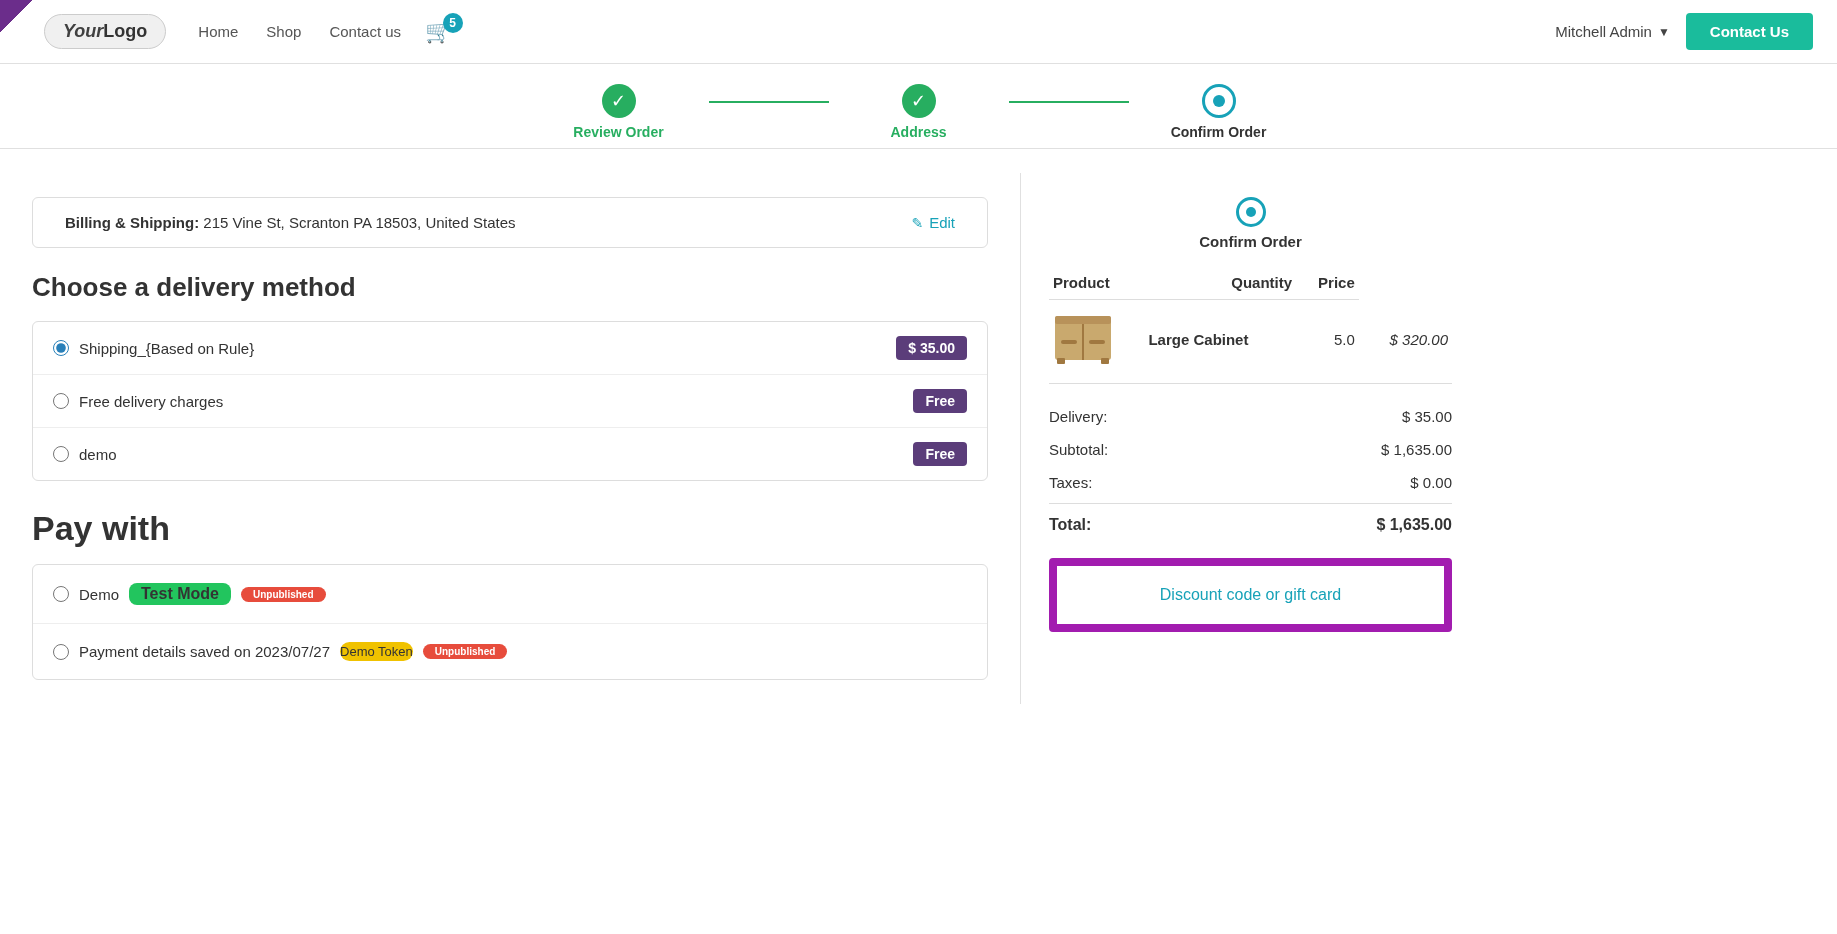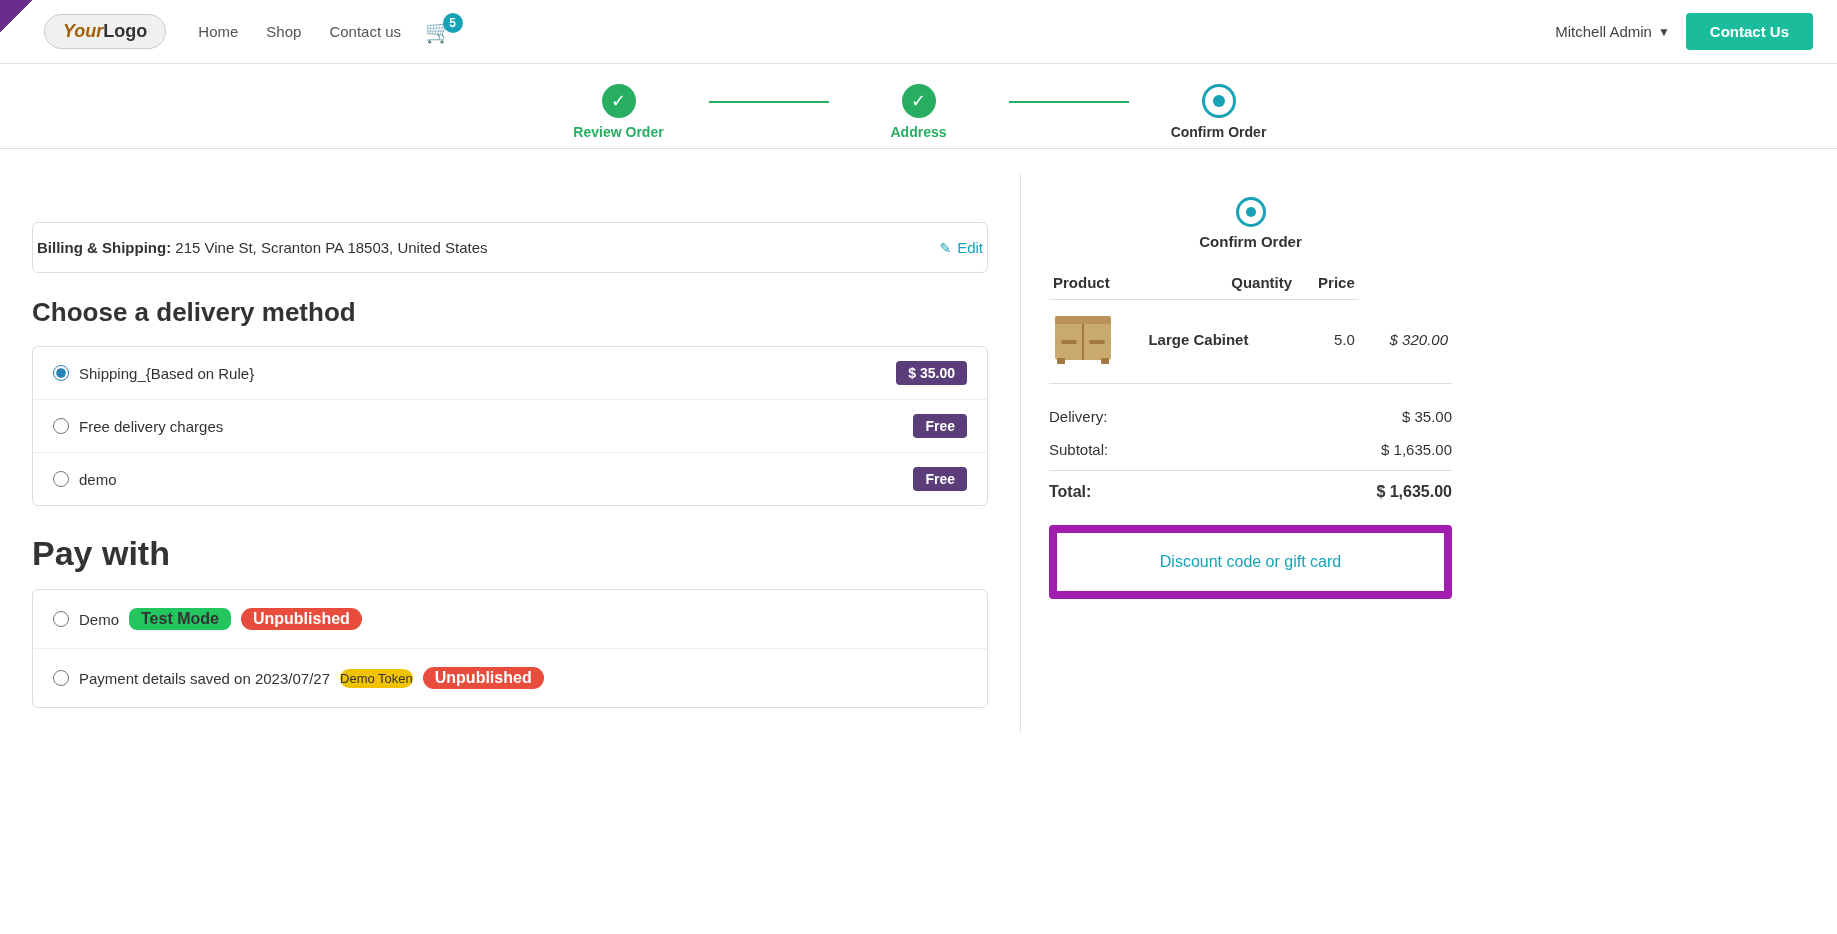--- a/index.html
+++ b/index.html
@@ -14,21 +14,21 @@
     .navbar-corner {
       position: absolute; top: 0; left: 0;
       width: 32px; height: 32px;
       background: linear-gradient(135deg, #6b2d8b 50%, transparent 50%);
     }
     .logo-wrap {
       background: #f0f0f0; border-radius: 22px; padding: 6px 18px;
       font-size: 18px; font-weight: bold; margin-left: 20px; margin-right: 32px;
       border: 1px solid #ccc;
     }
-    .logo-your { font-style: italic; color: #a16207; }
+    .logo-your { font-style: italic; color: #404040; }
     .logo-logo { font-weight: 900; color: #333; }
     .nav-links { display: flex; gap: 28px; color: #555; font-size: 15px; }
     .nav-links span { cursor: pointer; }
     .cart-wrap { display: flex; align-items: center; margin-left: 24px; position: relative; cursor: pointer; }
     .cart-icon { font-size: 22px; color: #555; }
     .cart-badge {
       position: absolute; top: -6px; right: -10px;
       background: #17a2b8; color: #fff; border-radius: 50%;
       width: 20px; height: 20px; font-size: 12px;
       display: flex; align-items: center; justify-content: center; font-weight: bold;
@@ -61,22 +61,22 @@
     .step-circle.active::after {
       content: ''; width: 12px; height: 12px; background: #17a2b8; border-radius: 50%;
     }
     .step-label { font-size: 14px; }
     .step-label.done-label { color: #27ae60; font-weight: 600; }
     .step-label.active-label { color: #333; font-weight: 700; }
     .step-connector { width: 120px; height: 2px; background: #27ae60; margin-top: 17px; }
 
     
     .billing-box {
-      border: 1px solid #ddd; border-radius: 6px; padding: 16px 4px;
-      margin-bottom: 24px; display: flex; align-items: flex-end; justify-content: space-between; margin-top: 25px;
+      border: 1px solid #ddd; border-radius: 6px; padding: 16px 32px;
+      margin-bottom: 24px; display: flex; align-items: flex-end; justify-content: space-between;
     }
     .edit-link { color: #17a2b8; cursor: pointer; display: flex; align-items: center; gap: 6px; font-size: 15px; }
     .edit-icon { font-size: 14px; }
 
     
     .section-title { font-size: 26px; font-weight: bold; margin-bottom: 18px; }
     .delivery-box { border: 1px solid #ddd; border-radius: 6px; overflow: hidden; margin-bottom: 28px; }
     .delivery-option {
       display: flex; align-items: center; justify-content: space-between;
       padding: 14px 20px; border-bottom: 1px solid #eee;
@@ -92,21 +92,21 @@
       padding: 4px 12px; font-size: 14px; font-weight: bold;
     }
     input[type="radio"] { accent-color: #2980b9; width: 16px; height: 16px; }
 
     
     .pay-section-title { font-size: 34px; font-weight: bold; margin-bottom: 16px; }
     .pay-box { border: 1px solid #ddd; border-radius: 6px; overflow: hidden; }
     .pay-option { padding: 18px 20px; border-bottom: 1px solid #eee; display: flex; align-items: center; gap: 10px; }
     .pay-option:last-child { border-bottom: none; }
     .badge-test { background: #22c55e; color: #333; border-radius: 8px; padding: 2px 12px; font-size: 16px; font-weight: bold; }
-    .badge-unpublished { background: #e74c3c; color: #fff; border-radius: 12px; padding: 2px 12px; font-size: 16px; font-weight: bold; }
+    .badge-unpublished { background: #e74c3c; color: #fff; border-radius: 12px; padding: 2px 12px; font-size: 10px; font-weight: bold; }
     .badge-demo-token { background: #f0c200; color: #333; border-radius: 12px; padding: 2px 0; font-size: 13px; font-weight: normal; }
     .product-table { width: 100%; border-collapse: collapse; }
     .product-table th { text-align: left; font-weight: bold; font-size: 15px; padding: 8px 4px; border-bottom: 1px solid #ddd; }
     .product-table th.right { text-align: right; }
     .product-table td { padding: 12px 4px; vertical-align: middle; }
     .product-name { font-weight: bold; font-size: 15px; }
     .qty-cell { text-align: right; }
     .price-cell { text-align: right; font-style: italic; }
     .summary-row { display: flex; justify-content: space-between; padding: 8px 0; font-size: 15px; }
     .summary-row.total { font-weight: bold; font-size: 16px; border-top: 1px solid #ddd; padding-top: 12px; margin-top: 4px; }
@@ -283,20 +283,24 @@
 
     <div class="summary-block">
       <div class="summary-row">
         <span>Delivery:</span>
         <span>$ 35.00</span>
       </div>
       <div class="summary-row">
         <span>Subtotal:</span>
         <span>$ 1,635.00</span>
       </div>
+      <div class="summary-row">
+        <span>Taxes:</span>
+        <span>$ 0.00</span>
+      </div>
       <div class="summary-row total">
         <span>Total:</span>
         <span>$ 1,635.00</span>
       </div>
     </div>
 
     <button class="discount-btn">Discount code or gift card</button>
 
   </div>
 

